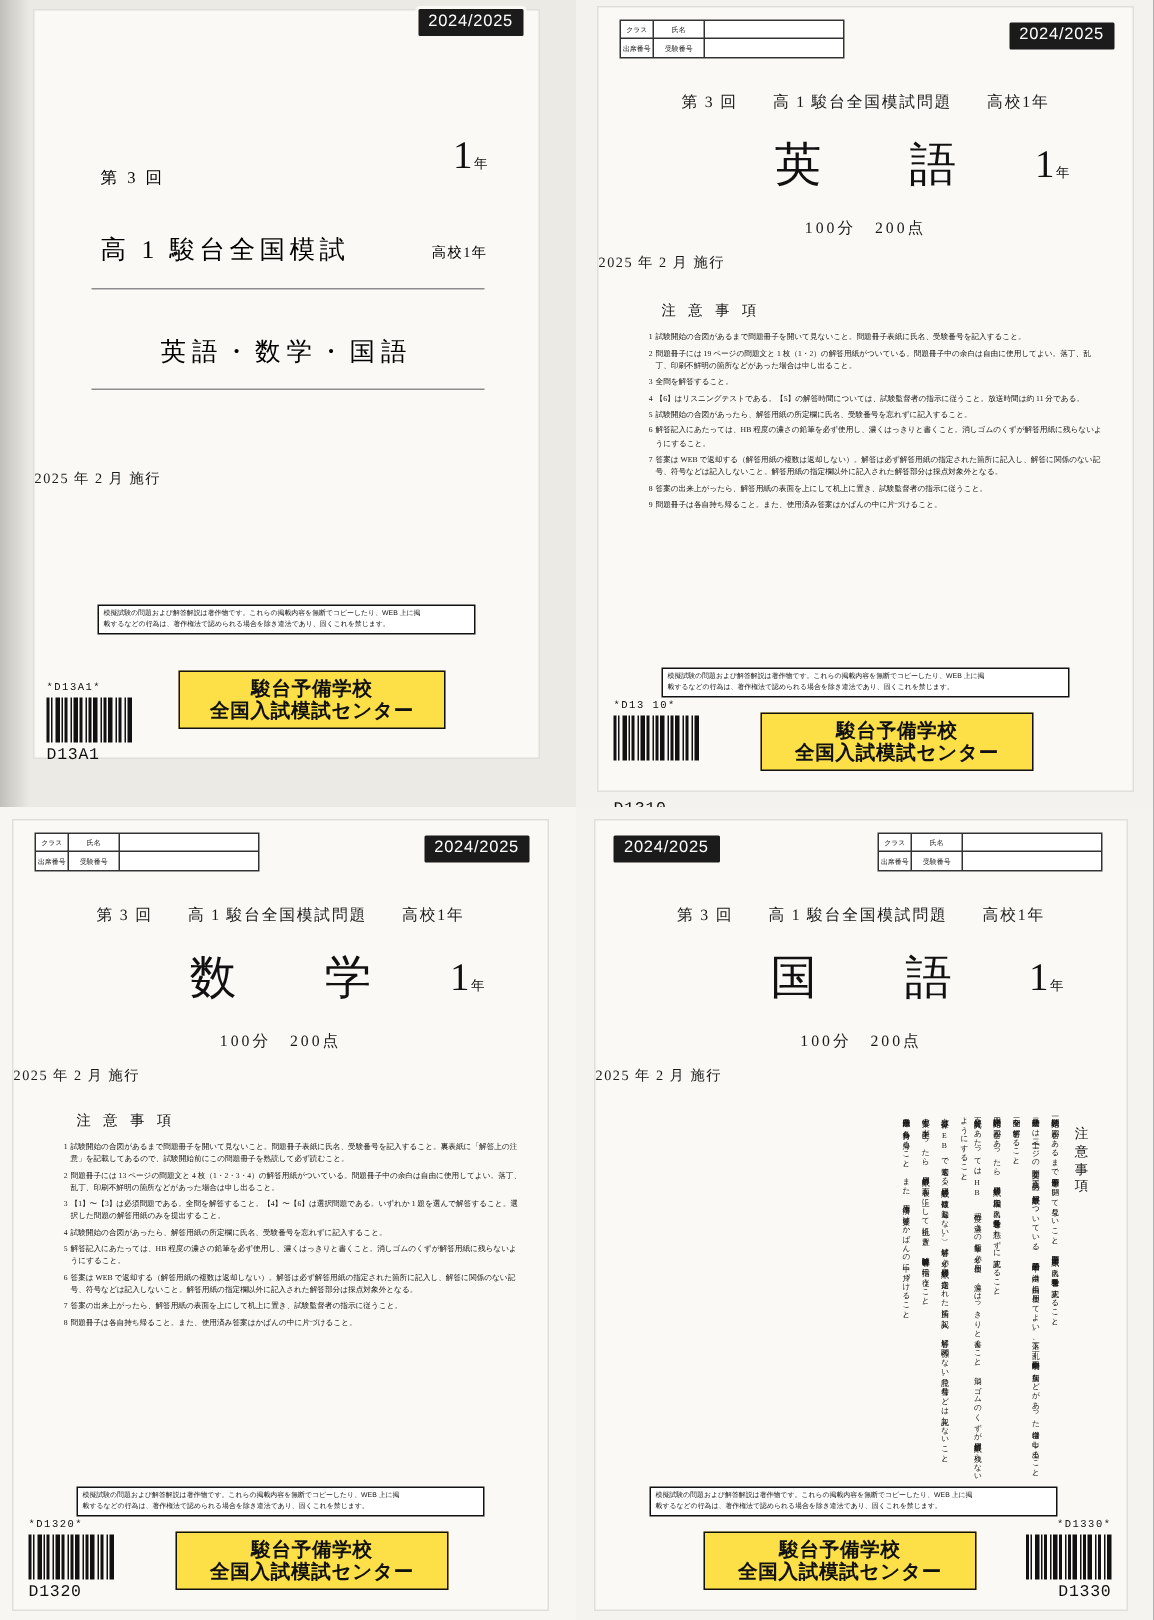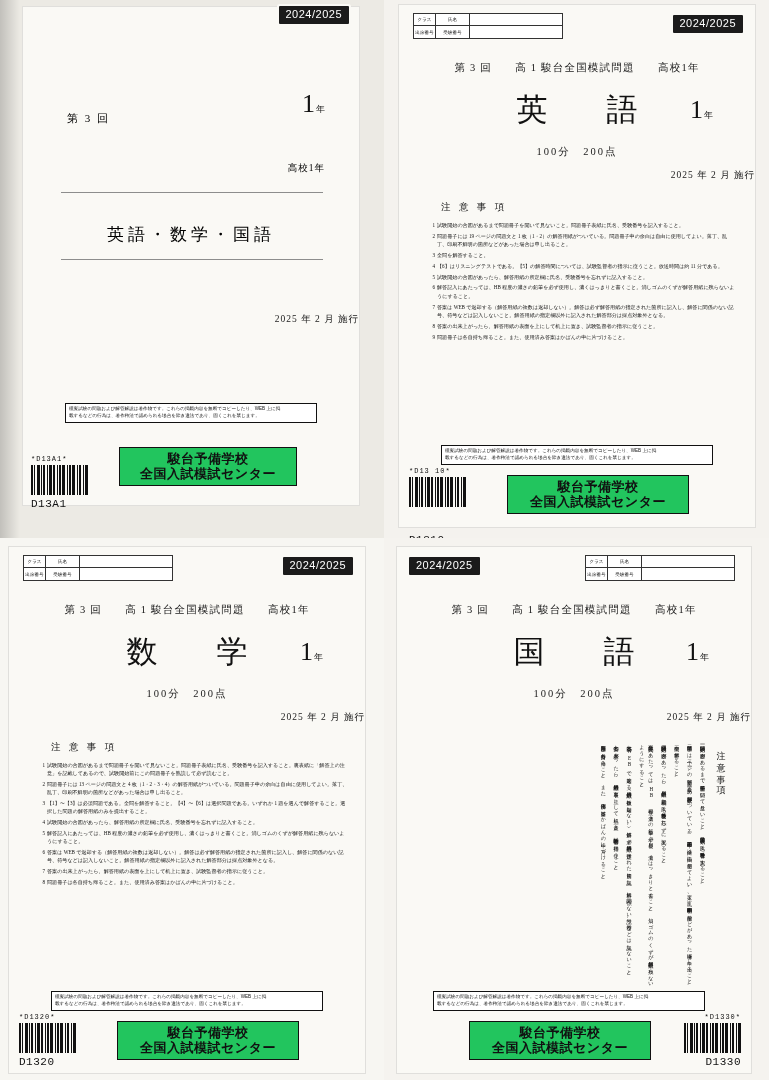--- a/index.html
+++ b/index.html
@@ -67,21 +67,21 @@
     position:absolute;
     font-family:"Liberation Mono", monospace;
     font-size:7px;
     letter-spacing:1px;
     color:#111;
     white-space:nowrap;
   }
   .publisher {
     position:absolute;
     border:1.6px solid #111;
-    background:#22c55e;
+    background:#fde047;
     text-align:center;
     font-family:"Liberation Sans", sans-serif;
     font-weight:bold;
     color:#111;
     line-height:1.18;
     padding:3px 6px;
     letter-spacing:0.5px;
   }
   .publisher div { white-space:nowrap; }
   .copyright {
@@ -148,21 +148,21 @@
     font-size:26px;
     color:#111;
     white-space:nowrap;
   }
   .grade-big span { font-size:9px; vertical-align:2px; margin-left:1px; }
   .pts {
     position:absolute; width:100%; text-align:center;
     font-size:10.5px; letter-spacing:2px; color:#1a1a1a;
   }
   .date {
-    position:absolute; width:100%; text-align:right;
+    position:absolute; width:100%; text-align:left;
     font-size:9.5px; letter-spacing:1px; color:#1a1a1a;
   }
   .notice-title {
     position:absolute;
     font-size:9.5px;
     letter-spacing:3px;
     color:#111;
     white-space:nowrap;
   }
   .notice-list {
@@ -222,20 +222,21 @@
     <div class="inner" style="left:22px; top:6px; width:338px; height:500px;">
 
       <div class="year-badge" style="right:10px; top:-1px;">2024/2025</div>
 
       <div style="position:absolute; left:44px; top:104px; font-size:11px; letter-spacing:2px;">第 3 回</div>
 
       <div class="grade-big" style="right:34px; top:82px;">
         <span style="font-size:26px;">1</span><span>年</span>
       </div>
 
+      <div style="position:absolute; left:44px; top:148px; font-size:17px; letter-spacing:3px;">高 1 駿台全国模試</div>
       <div style="position:absolute; right:34px; top:155px; font-size:9.5px; letter-spacing:1px;">高校1年</div>
 
       <div class="cv-line" style="left:38px; top:185px; width:262px;"></div>
 
       <div style="position:absolute; left:0; top:216px; width:100%; text-align:center; font-size:17px; letter-spacing:4px;">英語・数学・国語</div>
 
       <div class="cv-line" style="left:38px; top:252px; width:262px;"></div>
 
 
       <div class="date" style="top:306px;">2025 年 2 月 施行</div>

